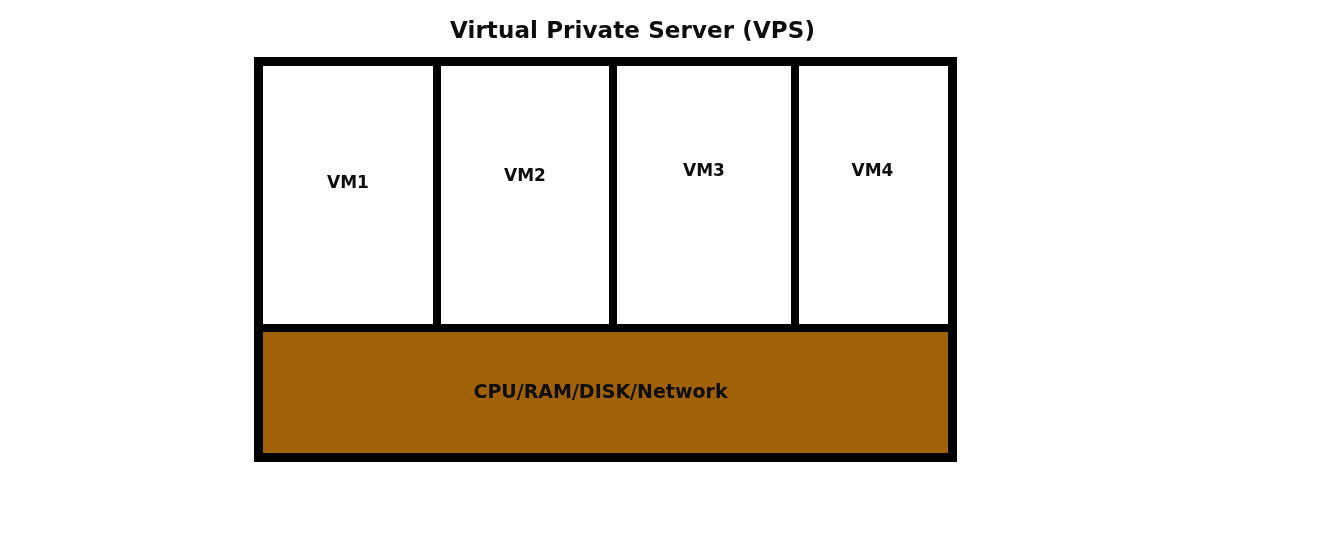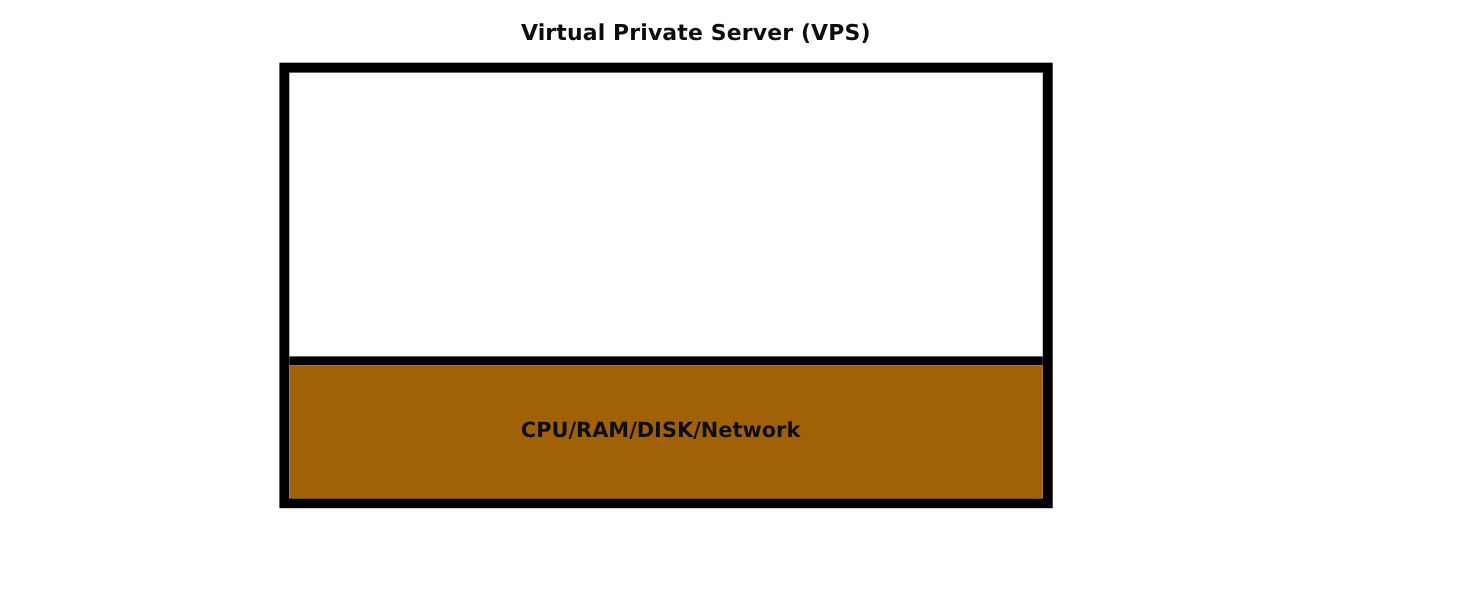--- a/index.html
+++ b/index.html
@@ -16,21 +16,21 @@
     color: #000000;
   }
 
   
   #diagram-title {
     position: absolute;
     left: 0;
     top: 17px;
     width: 1265px;          
     text-align: center;
-    font-size: 20px;
+    font-size: 23px;
     font-weight: bold;
     letter-spacing: 0.1px;
     color: #0d0d0d;
     white-space: nowrap;
   }
 
   
   #vps-container {
     position: absolute;
     left: 254px;
@@ -124,20 +124,39 @@
     white-space: nowrap;
   }
 </style>
 </head>
 <body>
 
 <div id="diagram-title">Virtual Private Server (VPS)</div>
 
 <div id="vps-container">
 
+  <div id="vm-row">
+
+    <div id="vm-box-1" class="vm-box with-sep">
+      <span class="vm-label">VM1</span>
+    </div>
+
+    <div id="vm-box-2" class="vm-box with-sep">
+      <span class="vm-label">VM2</span>
+    </div>
+
+    <div id="vm-box-3" class="vm-box with-sep">
+      <span class="vm-label">VM3</span>
+    </div>
+
+    <div id="vm-box-4" class="vm-box">
+      <span class="vm-label">VM4</span>
+    </div>
+
+  </div>
 
   <div id="vm-row-divider"></div>
 
   <div id="resource-bar">
     <span id="resource-bar-label">CPU/RAM/DISK/Network</span>
   </div>
 
 </div>
 
 </body></html>

